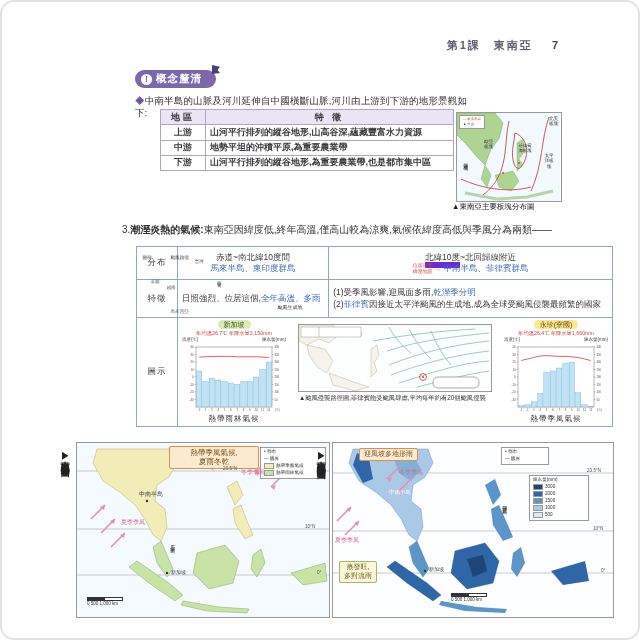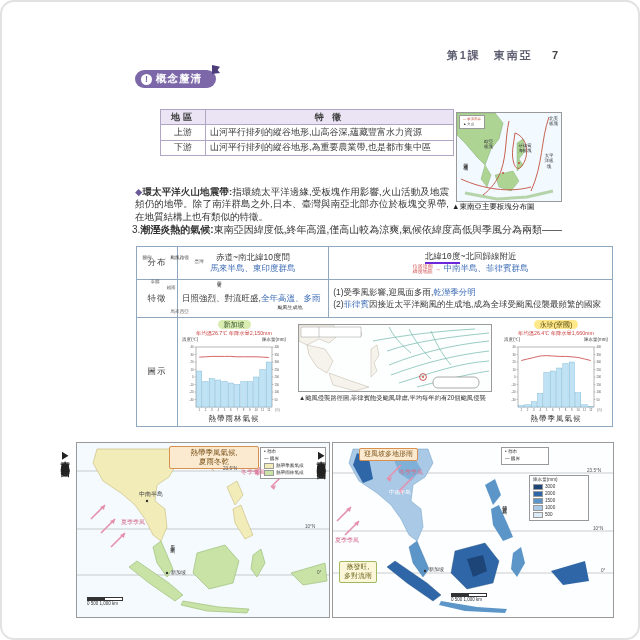--- a/index.html
+++ b/index.html
@@ -4,44 +4,44 @@
 <style>
   html,body{margin:0;padding:0;background:#fff;}
   .sheet{position:relative;width:640px;height:640px;background:#fff;border:2px solid #e2e2e2;
          border-radius:14px;box-sizing:border-box;overflow:hidden;
          font-family:"Liberation Sans",sans-serif;color:#3a3a3a;}
   .abs{position:absolute;}
   .lbl{position:absolute;white-space:nowrap;line-height:1.15;}
   .vert{writing-mode:vertical-rl;text-orientation:upright;letter-spacing:1px;}
   .blue{color:#3f6db5;}
   .red{color:#cc4444;}
-  .page-header{position:absolute;top:46px;right:78px;font-size:11px;font-weight:bold;color:#5c5c70;letter-spacing:2px;}
+  .page-header{position:absolute;top:36px;right:78px;font-size:11px;font-weight:bold;color:#5c5c70;letter-spacing:2px;}
   .page-header .num{margin-left:14px;color:#444;}
   
   .badge{position:absolute;left:133px;top:68px;background:#7c68a8;border-radius:10px;
          padding:2px 14px 2px 6px;display:flex;align-items:center;gap:4px;}
   .badge .circ{width:11px;height:11px;background:#fff;color:#7c68a8;border-radius:50%;
          font-size:9px;font-weight:bold;text-align:center;line-height:11px;}
   .badge .txt{color:#fff;font-size:10.5px;font-weight:bold;letter-spacing:1px;}
   .badge .flag{position:absolute;right:-4px;top:-5px;width:8px;height:9px;background:#4d3d7a;
          clip-path:polygon(0 0,100% 20%,70% 55%,100% 90%,0 100%);}
   .para{position:absolute;font-size:9.5px;line-height:1.3;color:#333;text-align:justify;}
   .diam{color:#6b5a96;}
   
   .t1{position:absolute;left:158px;top:107px;width:294px;border-collapse:collapse;font-size:9px;}
-  .t1 td{border:1px solid #b0a6c4;padding:1.5px 4px;line-height:1.25;}
+  .t1 td{border:1px solid #b0a6c4;padding:1.5px 4px;line-height:1.25;font-weight:bold;}
   .t1 .hd{background:#eae4f4;text-align:center;font-weight:bold;letter-spacing:3px;}
   .t1 .c{ text-align:center;width:36px;}
   
   .t2{position:absolute;left:134px;top:244px;width:477px;border-collapse:collapse;font-size:8.5px;}
   .t2 td{border:1px solid #8fa8c0;padding:2px 4px;vertical-align:middle;line-height:1.3;}
   .t2 .rh{width:32px;text-align:center;letter-spacing:1px;}
   .t2 .ctr{text-align:center;}
   .t2 .typ{color:#3f6db5;font-weight:bold;letter-spacing:1px;}
-  .uline-red{border-bottom:2px solid #6d28d9;font-family:Liberation Mono, monospace;}
+  .uline-red{border-bottom:6px solid #6d28d9;}
   .note{font-size:5px;color:#cc4444;line-height:1.1;display:inline-block;text-align:left;vertical-align:middle;}
   .fig-row{display:flex;justify-content:space-between;align-items:flex-start;}
   .fig{display:flex;flex-direction:column;align-items:center;}
   .tag{font-size:7px;padding:0 6px;border-radius:6px;margin-bottom:1px;}
   .tag.green{background:#d9edb2;color:#33502a;}
   .tag.yellow{background:#ffe98a;color:#5a4a16;}
   .stats{font-size:5.3px;color:#cc4444;margin-bottom:0;}
   .axis-lab{width:104px;display:flex;justify-content:space-between;font-size:4.5px;color:#444;}
   .climo{width:104px;height:70px;display:block;}
   .figcap{font-size:7.5px;color:#333;margin-top:1px;letter-spacing:1px;}
@@ -70,30 +70,37 @@
     <span style="margin-left:8px;">東南亞</span>
     <span class="num">7</span>
   </div>
 
   <div class="badge">
     <span class="circ">!</span>
     <span class="txt">概念釐清</span>
     <span class="flag"></span>
   </div>
 
+  <div class="para" style="left:133px;top:93px;width:332px;">
+    <span class="diam">◆</span><span>中南半島的山脈及河川延伸自中國橫斷山脈,河川由上游到下游的地形景觀如下:</span>
+  </div>
 
   <table class="t1">
     <tbody>
         <tr>
       <td class="hd c">地區</td>
       <td class="hd">特 徵</td>
     </tr>
     <tr>
       <td class="c">上游</td>
       <td>山河平行排列的縱谷地形,山高谷深,蘊藏豐富水力資源</td>
+    </tr>
+    <tr>
+      <td class="c">中游</td>
+      <td>地勢平坦的沖積平原,為重要農業帶</td>
     </tr>
     <tr>
       <td class="c">下游</td>
       <td>山河平行排列的縱谷地形,為重要農業帶,也是都市集中區</td>
     </tr>
   </tbody>
     </table>
 
   <div class="mapbox" style="left:454px;top:110px;width:104px;height:88px;background:#f2f9ff;">
     <svg class="abs" style="left:0;top:0;" width="104" height="88" viewBox="0 0 104 88">
@@ -114,25 +121,22 @@
       <div>▲ 火山</div>
     </div>
     <span class="lbl" style="right:2px;top:3px;font-size:4.6px;width:11px;white-space:normal;text-align:center;color:#333;">北美板塊</span>
     <span class="lbl" style="left:26px;top:26px;font-size:4.6px;width:11px;white-space:normal;text-align:center;color:#333;">歐亞板塊</span>
     <span class="lbl" style="left:60px;top:30px;font-size:4.4px;width:16px;white-space:normal;text-align:center;color:#333;">菲律賓海板塊</span>
     <span class="lbl" style="left:86px;top:40px;font-size:4.6px;width:12px;white-space:normal;text-align:center;color:#333;">太平洋板塊</span>
     <span class="lbl vert" style="left:6px;top:46px;font-size:4.6px;color:#333;">印澳板塊</span>
   </div>
   <div class="lbl" style="left:450px;top:201px;font-size:7.5px;color:#222;">▲東南亞主要板塊分布圖</div>
 
-  <div class="para" style="left:133px;top:184px;width:314px;">
-    <span class="diam">◆</span><b>環太平洋火山地震帶:</b><span>指環繞太平洋邊緣,受板塊作用影響,火山活動及地震頻仍的地帶。除了南洋群島之外,日本、臺灣與南亞北部亦位於板塊交界帶,在地質結構上也有類似的特徵。</span>
-  </div>
-
-  <div class="para" style="left:130px;top:221px;width:488px;font-size:10px;">
+
+  <div class="para" style="left:120px;top:221px;width:488px;font-size:10px;">
     <span>3.</span><b>潮溼炎熱的氣候:</b><span>東南亞因緯度低,終年高溫,僅高山較為涼爽,氣候依緯度高低與季風分為兩類——</span>
   </div>
 
   <table class="t2">
     <tbody>
     <tr style="height:33px;">
       <td class="rh">分布</td>
       <td class="ctr">
         <div>赤道~南北緯10度間</div>
         <div class="blue">馬來半島、東印度群島</div>
@@ -142,21 +146,21 @@
         <div>
           <span class="note"><span>位居這個</span><br><span>緯度地區</span></span>
           <span class="red" style="font-size:6px;">→</span>
           <span class="blue">中南半島、菲律賓群島</span>
         </div>
       </td>
     </tr>
     <tr style="height:38px;">
       <td class="rh">特徵</td>
       <td>
-        <span>日照強烈、對流旺盛,</span><span class="blue">全年高溫、多雨</span>
+        <span>日照強烈、位居這個,</span><span class="blue">全年高溫、多雨</span>
       </td>
       <td>
         <div><span>(1)受季風影響,迎風面多雨,</span><span class="blue">乾溼季分明</span></div>
         <div><span>(2)</span><span class="blue">菲律賓</span><span>因接近太平洋颱風的生成地,成為全球受颱風侵襲最頻繁的國家</span></div>
       </td>
     </tr>
     <tr style="height:104px;">
       <td class="rh">圖示</td>
       <td colspan="2">
         <div class="fig-row">

